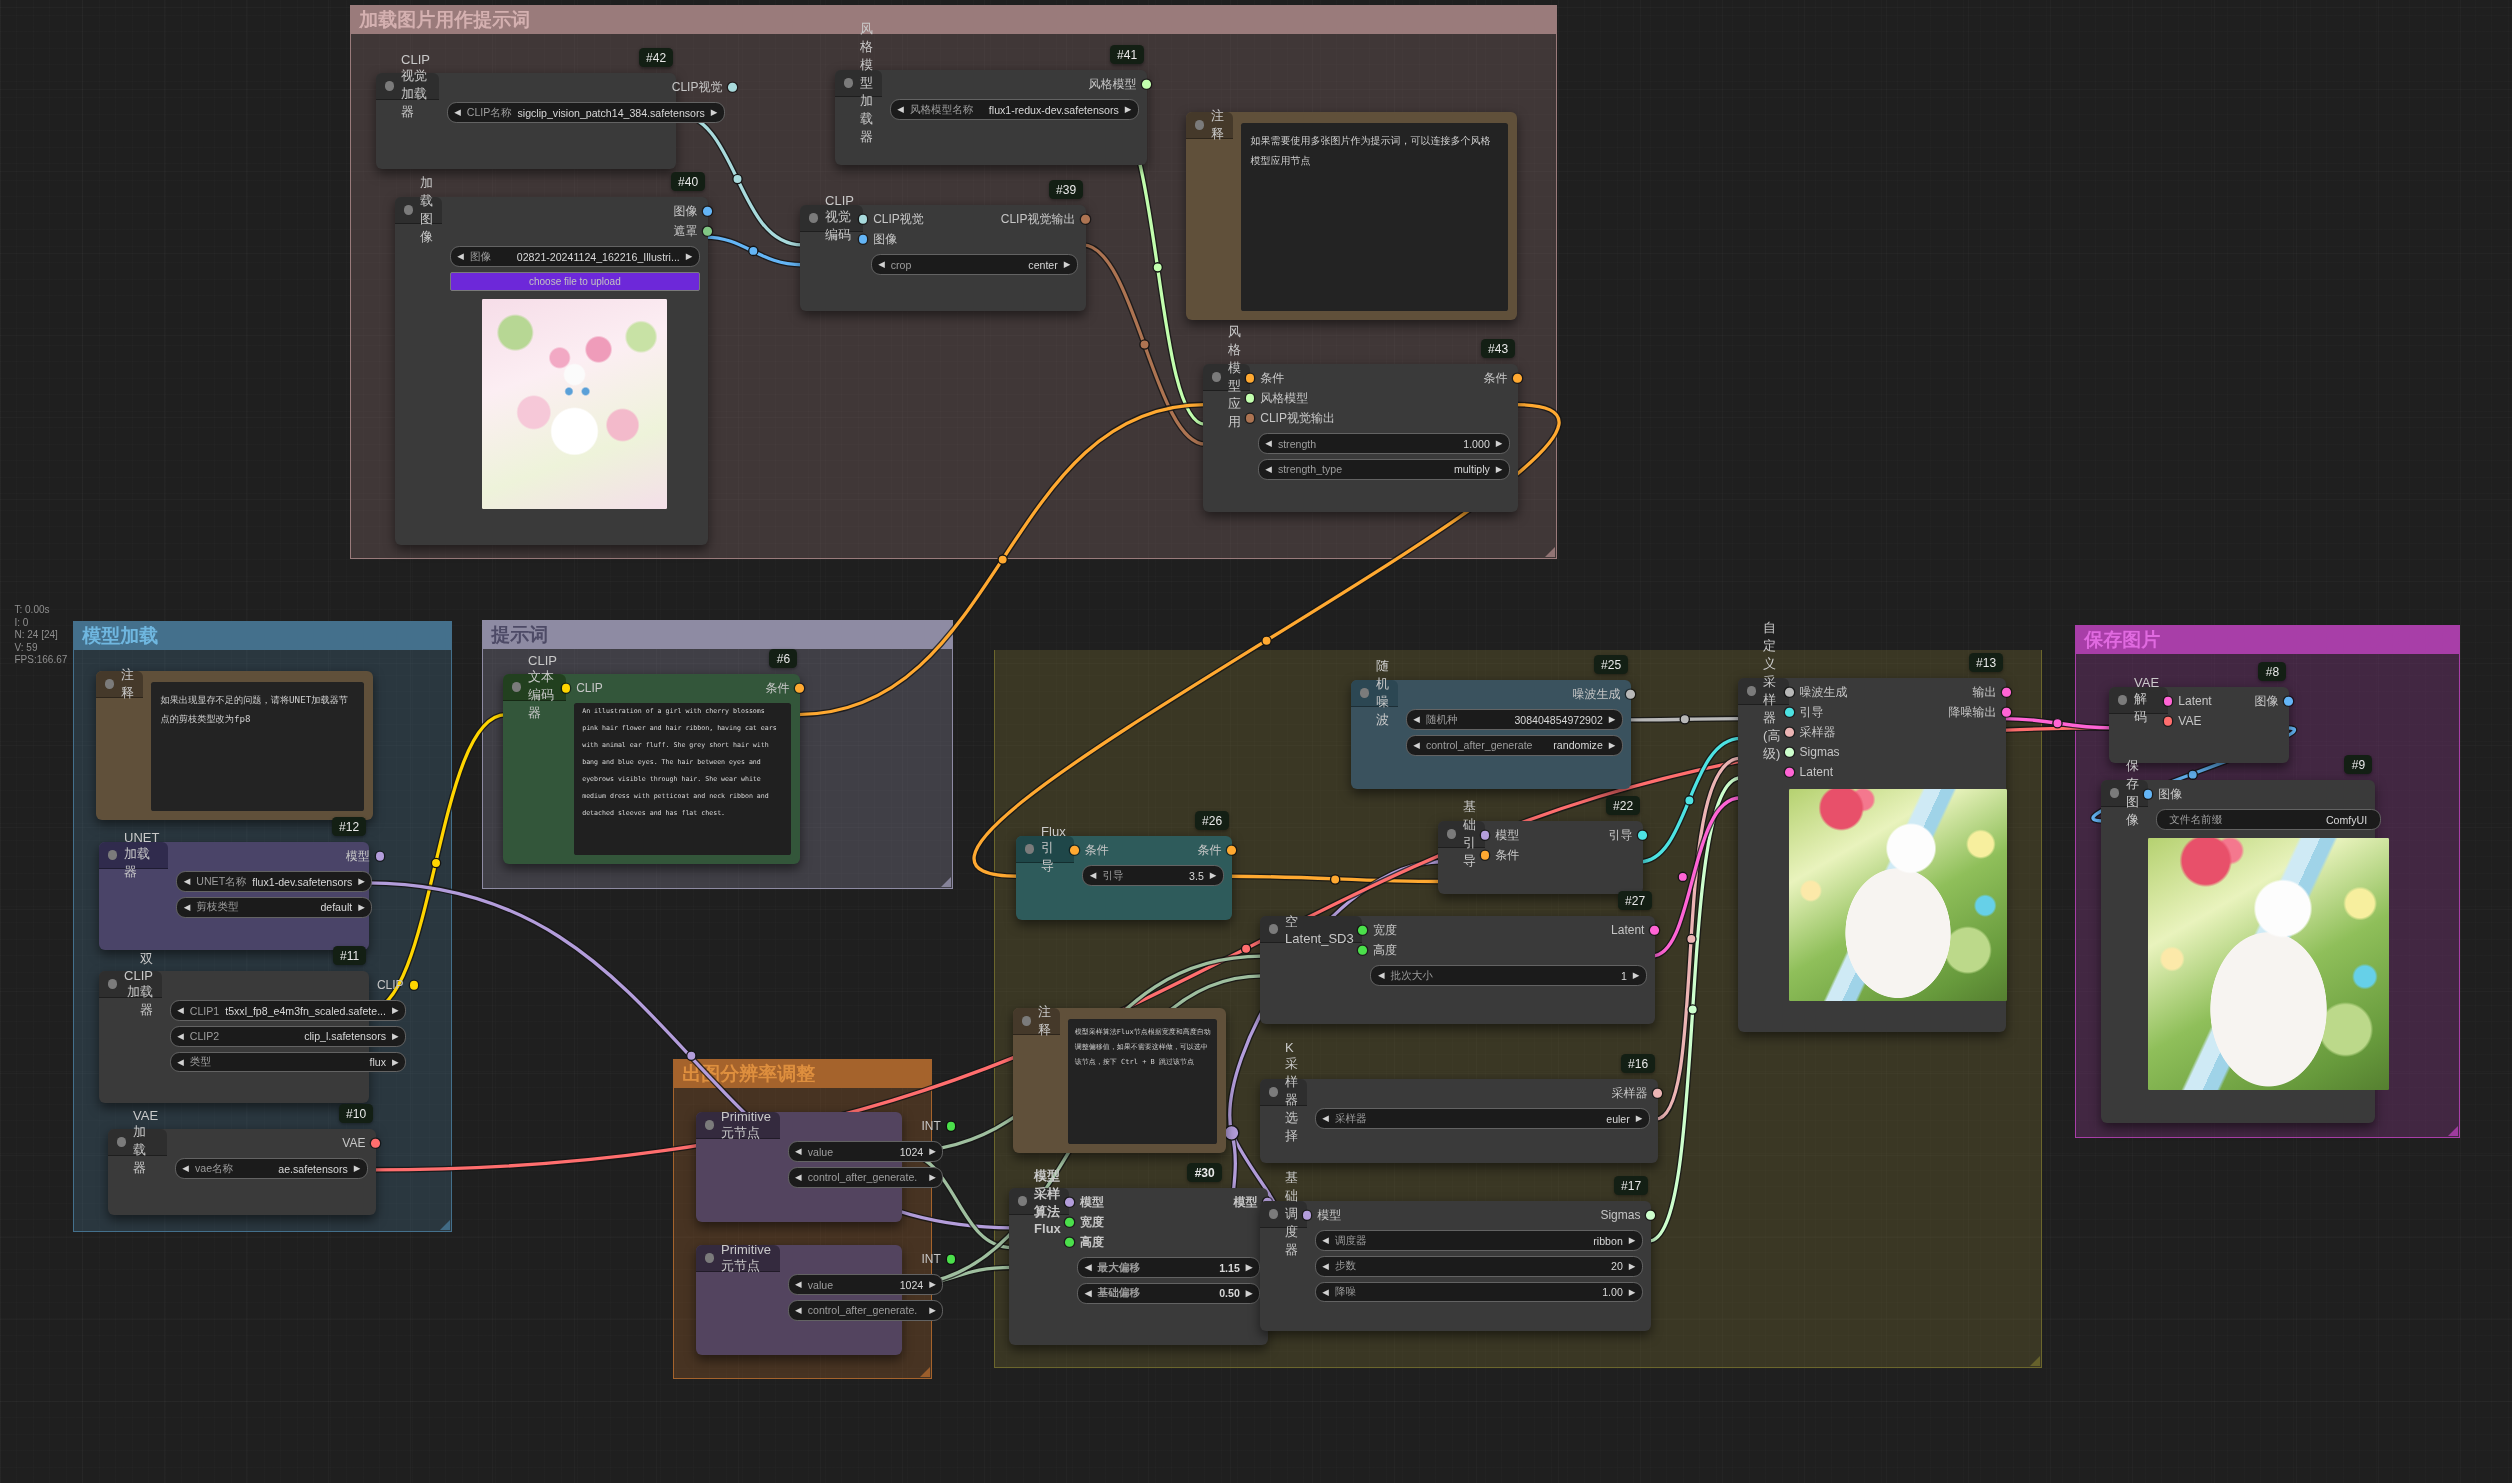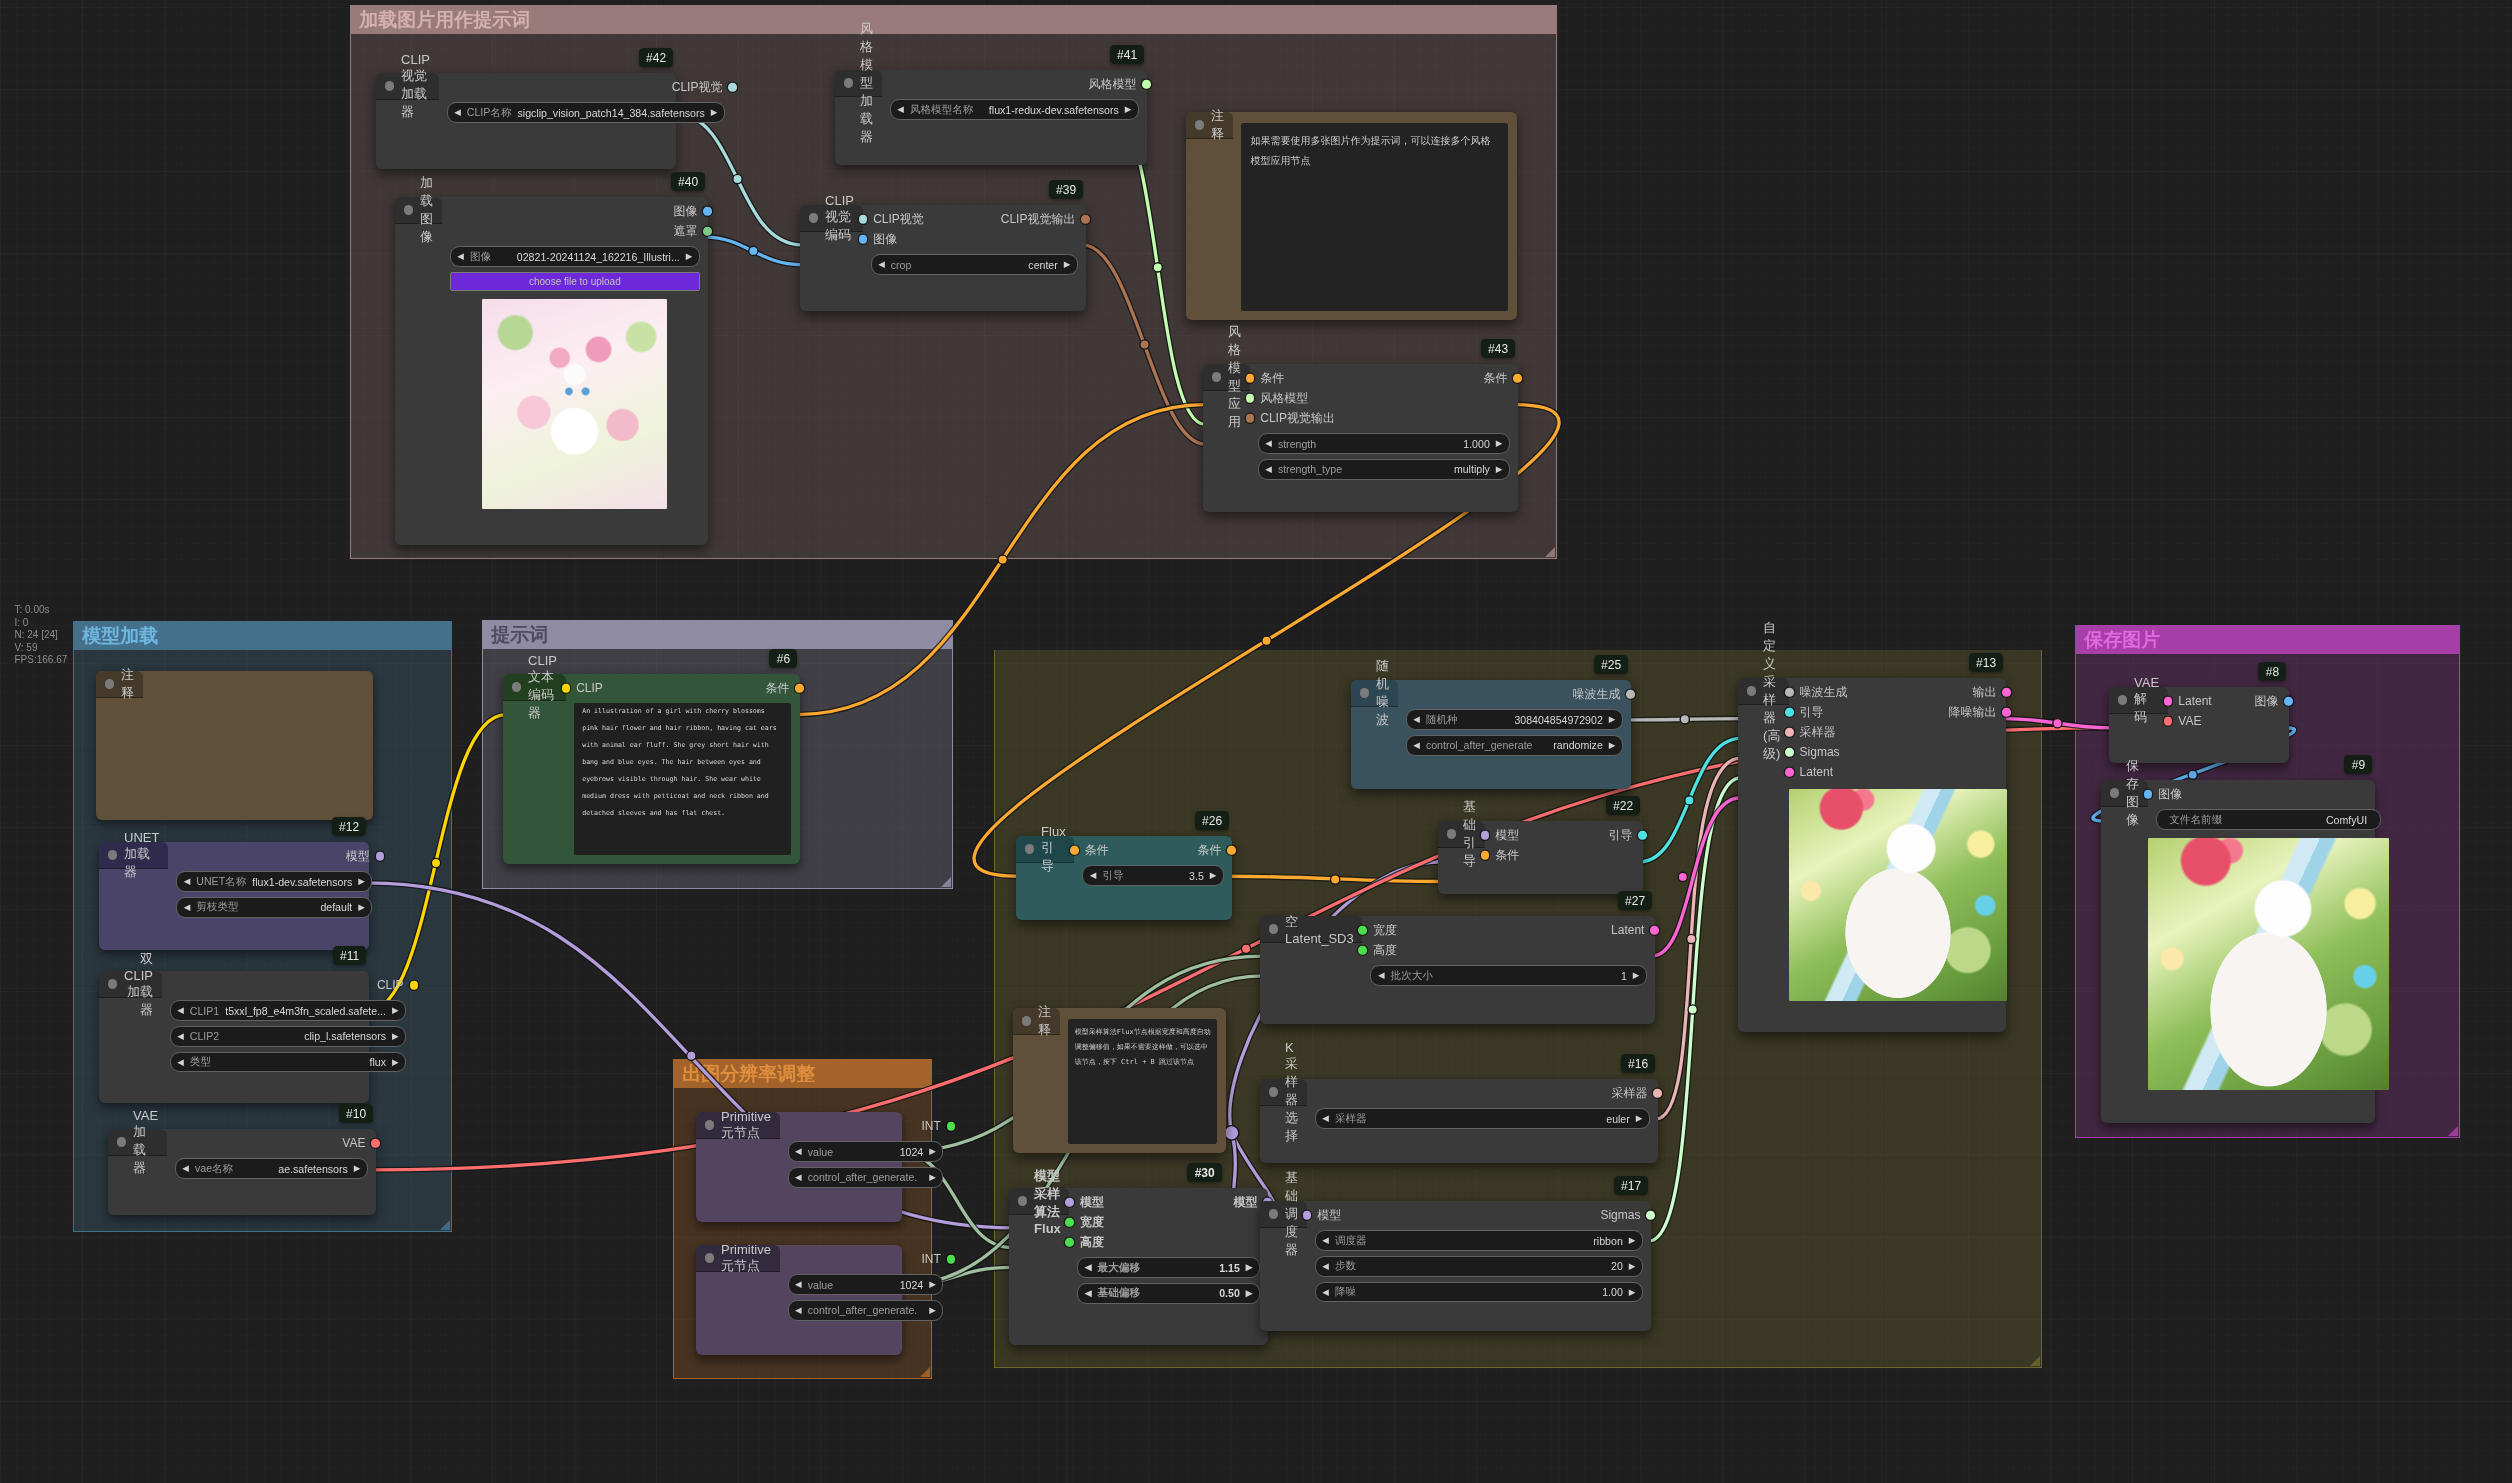--- a/index.html
+++ b/index.html
@@ -331,20 +331,23 @@
         <span class="warr">▶</span>
       </div>
   </div>
 </div>
 
 <div class="node n-note" style="left:96px;top:671px;width:277px;height:149px;">
   <div class="nh">
       <span class="hdot"></span>
       <span>注释</span>
     </div>
+  <div class="nbody">
+      <div class="note-text" style="font-size:9.2px;line-height:19px;">如果出现显存不足的问题，请将UNET加载器节点的剪枝类型改为fp8</div>
+    </div>
 </div>
 
 <div class="node n-purple" style="left:99px;top:842px;width:270px;height:108px;">
   <div class="badge">#12</div>
   <div class="nh">
       <span class="hdot"></span>
       <span>UNET加载器</span>
     </div>
   <div class="nbody">
     <div class="row">

